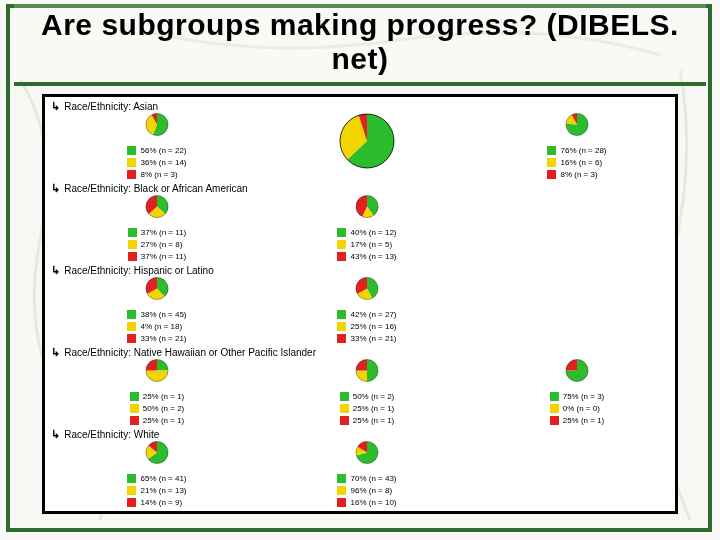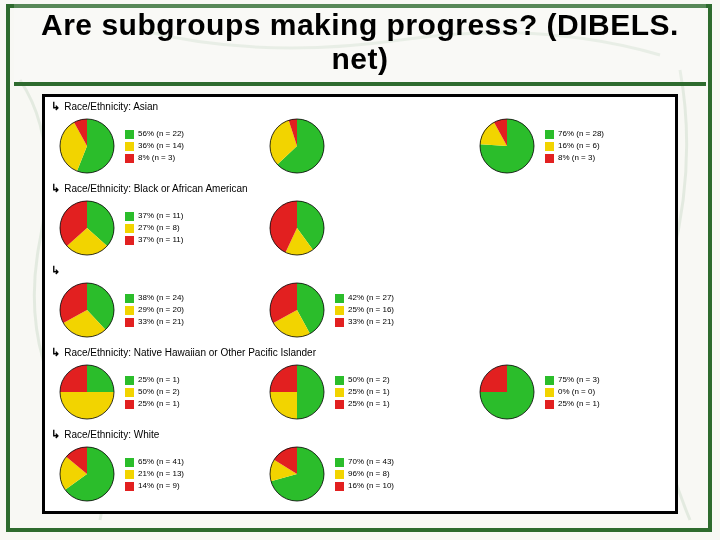--- a/index.html
+++ b/index.html
@@ -73,20 +73,21 @@
     gap: 0;
   }
   .cell {
     width: 210px;
     height: 66px;
     display: flex;
     align-items: center;
     gap: 10px;
     padding-left: 14px;
     box-sizing: border-box;
+    flex-direction: column;
   }
   .pie { width: 56px; height: 56px; }
   .legend {
     display: flex;
     flex-direction: column;
     gap: 3px;
   }
   .leg-row {
     display: flex;
     align-items: center;
@@ -208,43 +209,58 @@
             </div>
           </div>
         </div>
         <div class="cell">
           <svg width="56" height="56" viewBox="0 0 56 56" class="pie">
             <path d="M 28 28 L 28 1 A 27 27 0 0 1 43.87020181189678 49.84345884812358 Z" fill="#2bbd2b"></path>
             <path d="M 28 28 L 43.87020181189678 49.84345884812358 A 27 27 0 0 1 16.503959127743038 52.43033041658252 Z" fill="#f2d400"></path>
             <path d="M 28 28 L 16.503959127743038 52.43033041658252 A 27 27 0 0 1 27.999999999999996 1 Z" fill="#e22020"></path>
             <circle cx="28" cy="28" r="27" fill="none" stroke="#000" stroke-width="0.8"></circle>
           </svg>
+          <div class="legend">
+            <div class="leg-row">
+              <span class="swatch g"></span>
+              <span>40% (n = 12)</span>
+            </div>
+            <div class="leg-row">
+              <span class="swatch y"></span>
+              <span>17% (n = 5)</span>
+            </div>
+            <div class="leg-row">
+              <span class="swatch r"></span>
+              <span>43% (n = 13)</span>
+            </div>
+          </div>
         </div>
       </div>
     </div>
     <div class="group-row">
       <div class="group-label">
         <span class="arrow">↳</span>
+        <span>Race/Ethnicity: Hispanic or Latino</span>
       </div>
       <div class="cells">
         <div class="cell">
           <svg width="56" height="56" viewBox="0 0 56 56" class="pie">
             <path d="M 28 28 L 28 1 A 27 27 0 0 1 46.48277186007459 47.68215294037812 Z" fill="#2bbd2b"></path>
             <path d="M 28 28 L 46.48277186007459 47.68215294037812 A 27 27 0 0 1 4.339719638815691 41.00734920074632 Z" fill="#f2d400"></path>
             <path d="M 28 28 L 4.339719638815691 41.00734920074632 A 27 27 0 0 1 27.999999999999996 1 Z" fill="#e22020"></path>
             <circle cx="28" cy="28" r="27" fill="none" stroke="#000" stroke-width="0.8"></circle>
           </svg>
           <div class="legend">
             <div class="leg-row">
               <span class="swatch g"></span>
-              <span>38% (n = 24)</span>
-            </div>
-            <div class="leg-row">
-              <span class="swatch y"></span>
-              <span>29% (n = 20)</span>
+              <span>38% (n = 45)</span>
+            </div>
+            <div class="leg-row">
+              <span class="swatch y"></span>
+              <span>4% (n = 18)</span>
             </div>
             <div class="leg-row">
               <span class="swatch r"></span>
               <span>33% (n = 21)</span>
             </div>
           </div>
         </div>
         <div class="cell">
           <svg width="56" height="56" viewBox="0 0 56 56" class="pie">
             <path d="M 28 28 L 28 1 A 27 27 0 0 1 41.00734920074632 51.66028036118431 Z" fill="#2bbd2b"></path>

